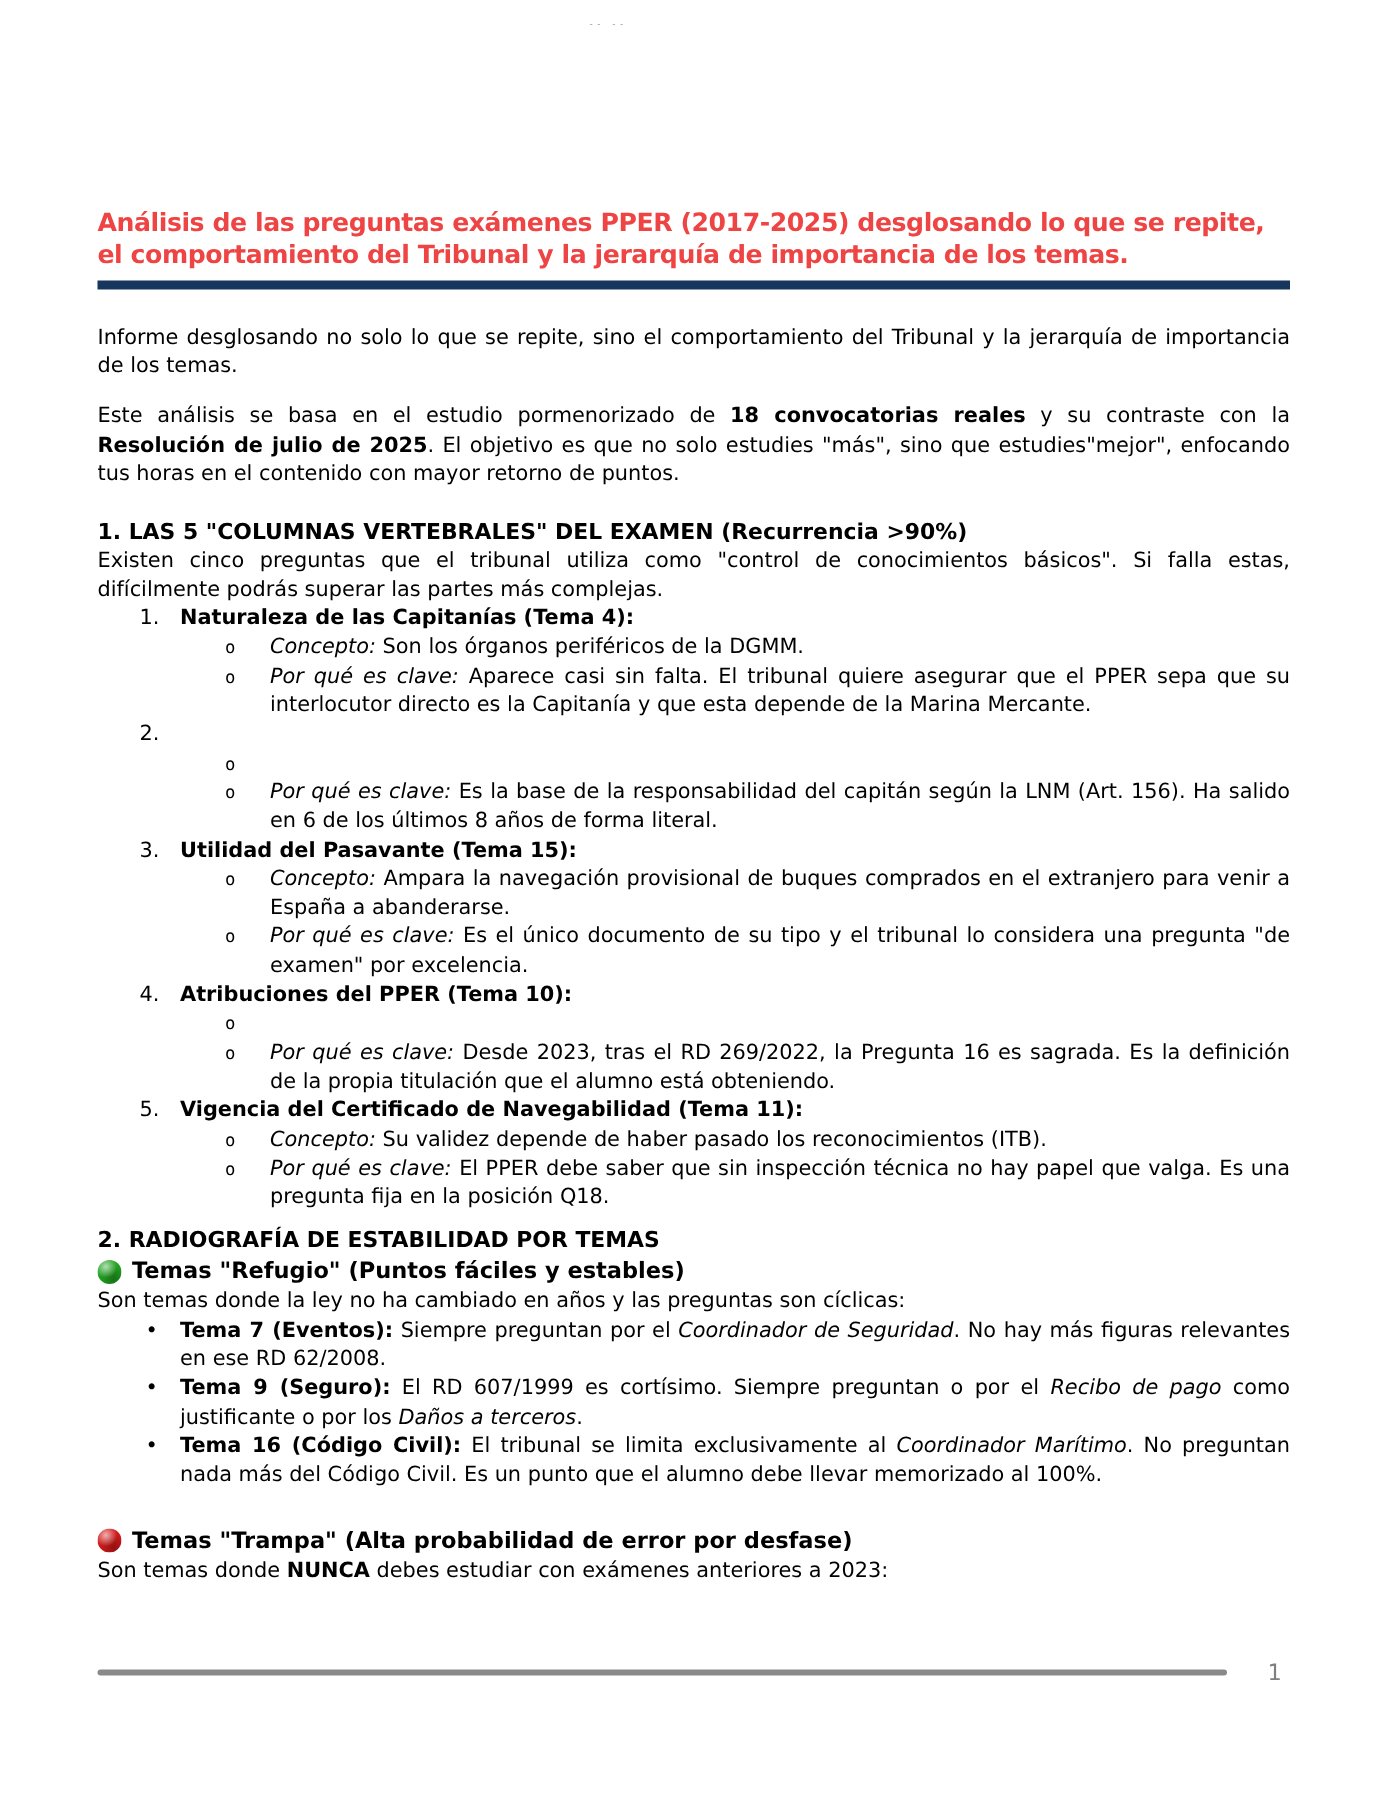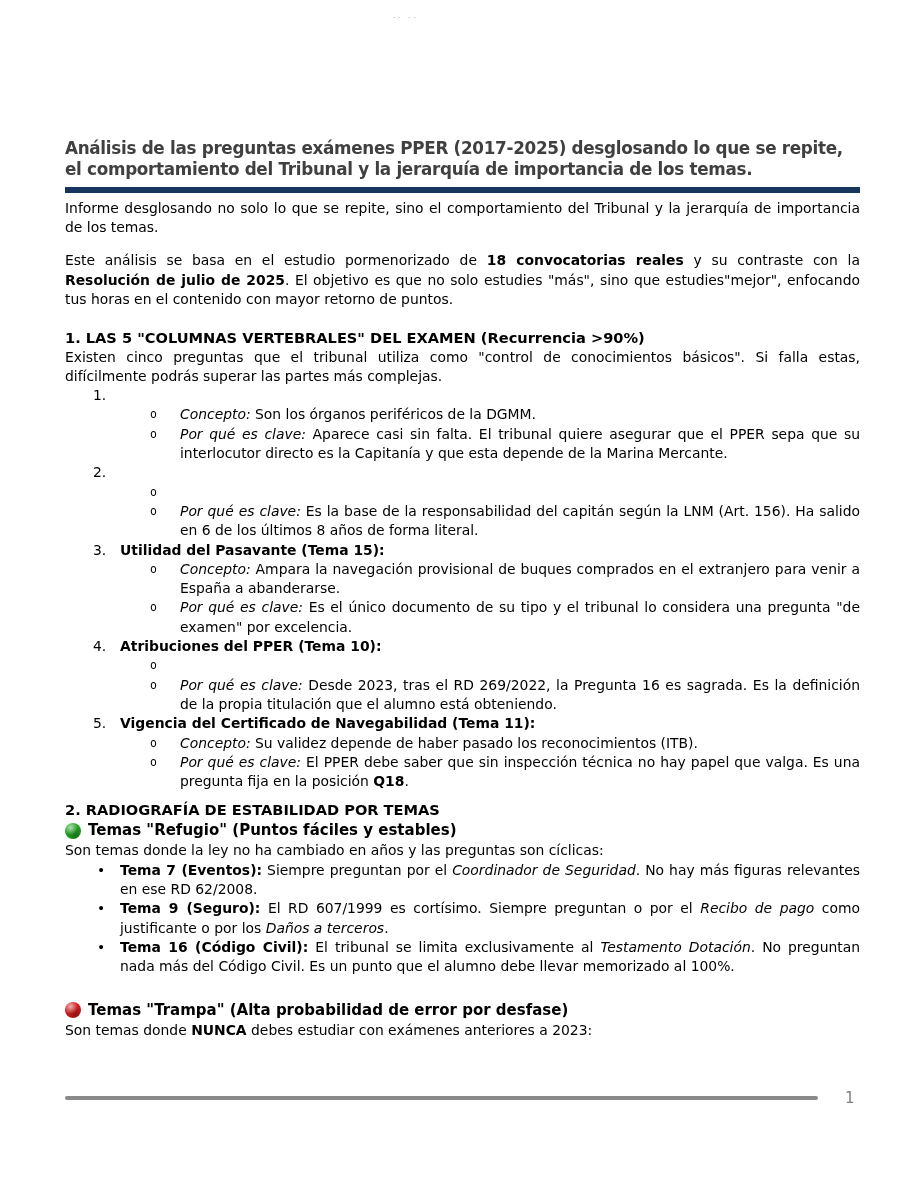--- a/index.html
+++ b/index.html
@@ -4,25 +4,25 @@
 <style>
   html,body{margin:0;padding:0;background:#ffffff;}
   body{
     width:921px;height:1200px;position:relative;overflow:hidden;
     font-family:"DejaVu Sans","Liberation Sans",sans-serif;color:#000;
   }
   .page{position:absolute;inset:0;padding:0 61px 0 65px;box-sizing:border-box;}
   .top-artifact{position:absolute;top:13px;left:393px;font-size:6px;color:#9a9aae;letter-spacing:3px;}
   .doc-title{
     margin:138px 0 0 0;font-size:16.8px;line-height:21.4px;font-weight:700;
-    color:#404040;letter-spacing:-0.3px;
+    color:#ef4444;letter-spacing:-0.3px;
   }
   .title-rule{margin-top:6px;height:6px;background:#17365d;}
   .para{margin:0;font-size:13.9px;line-height:19.3px;text-align:justify;}
-  .mt-intro{margin-top:6px;}
+  .mt-intro{margin-top:23px;}
   .mt-note{margin-top:14px;}
   .h-main{margin:19px 0 0 0;font-size:14.6px;line-height:19.3px;font-weight:700;}
   .oli{display:flex;font-size:13.9px;line-height:19.3px;}
   .oli-num{flex:none;width:27px;margin-left:28px;}
   .oli-title{font-weight:700;}
   .subli{display:flex;font-size:13.9px;line-height:19.3px;}
   .sub-marker{flex:none;width:30px;margin-left:85px;font-family:"DejaVu Sans Mono","Liberation Mono",monospace;font-size:11.5px;line-height:19.3px;}
   .sub-text{flex:1;text-align:justify;}
   .bul{display:flex;font-size:13.9px;line-height:19.3px;}
   .bul-marker{flex:none;width:23px;margin-left:32px;}
@@ -52,20 +52,21 @@
 
   <p class="para mt-intro">Informe desglosando no solo lo que se repite, sino el comportamiento del Tribunal y la jerarquía de importancia de los temas.</p>
 
   <p class="para mt-note"><span>Este análisis se basa en el estudio pormenorizado de </span><span style="font-weight: 700;">18 convocatorias reales</span><span> y su contraste con la </span><span style="font-weight: 700;">Resolución de julio de 2025</span><span>. El objetivo es que no solo estudies "más", sino que estudies"mejor", enfocando tus horas en el contenido con mayor retorno de puntos.</span></p>
 
   <h2 class="h-main">1. LAS 5 "COLUMNAS VERTEBRALES" DEL EXAMEN (Recurrencia &gt;90%)</h2>
   <p class="para">Existen cinco preguntas que el tribunal utiliza como "control de conocimientos básicos". Si falla estas, difícilmente podrás superar las partes más complejas.</p>
 
   <div class="oli">
     <span class="oli-num">1.</span>
+    <span class="oli-title">Naturaleza de las Capitanías (Tema 4):</span>
   </div>
   <div class="subli">
     <span class="sub-marker">o</span>
     <div class="sub-text"><span style="font-style: italic;">Concepto:</span><span> Son los órganos periféricos de la DGMM.</span></div>
   </div>
   <div class="subli">
     <span class="sub-marker">o</span>
     <div class="sub-text"><span style="font-style: italic;">Por qué es clave:</span><span> Aparece casi sin falta. El tribunal quiere asegurar que el PPER sepa que su interlocutor directo es la Capitanía y que esta depende de la Marina Mercante.</span></div>
   </div>
 
@@ -108,42 +109,42 @@
   <div class="oli">
     <span class="oli-num">5.</span>
     <span class="oli-title">Vigencia del Certificado de Navegabilidad (Tema 11):</span>
   </div>
   <div class="subli">
     <span class="sub-marker">o</span>
     <div class="sub-text"><span style="font-style: italic;">Concepto:</span><span> Su validez depende de haber pasado los reconocimientos (ITB).</span></div>
   </div>
   <div class="subli">
     <span class="sub-marker">o</span>
-    <div class="sub-text"><span style="font-style: italic;">Por qué es clave:</span><span> El PPER debe saber que sin inspección técnica no hay papel que valga. Es una pregunta fija en la posición </span><span style="font-weight: 700; margin-top: 24px;">Q18</span><span>.</span></div>
+    <div class="sub-text"><span style="font-style: italic;">Por qué es clave:</span><span> El PPER debe saber que sin inspección técnica no hay papel que valga. Es una pregunta fija en la posición </span><span style="font-weight: 400; margin-top: 24px;">Q18</span><span>.</span></div>
   </div>
 
   <h2 class="h-sec2">2. RADIOGRAFÍA DE ESTABILIDAD POR TEMAS</h2>
 
   <div class="dot-heading">
     <span class="dot" style="background-color: rgb(33, 161, 33);"></span>
     <span>Temas "Refugio" (Puntos fáciles y estables)</span>
   </div>
   <p class="para">Son temas donde la ley no ha cambiado en años y las preguntas son cíclicas:</p>
 
   <div class="bul">
     <span class="bul-marker">•</span>
     <div class="bul-text"><span style="font-weight: 700;">Tema 7 (Eventos):</span><span> Siempre preguntan por el </span><span style="font-style: italic;">Coordinador de Seguridad</span><span>. No hay más figuras relevantes en ese RD 62/2008.</span></div>
   </div>
   <div class="bul">
     <span class="bul-marker">•</span>
     <div class="bul-text"><span style="font-weight: 700;">Tema 9 (Seguro):</span><span> El RD 607/1999 es cortísimo. Siempre preguntan o por el </span><span style="font-style: italic; margin-top: 32px;">Recibo de pago</span><span> como justificante o por los </span><span style="font-style: italic;">Daños a terceros</span><span>.</span></div>
   </div>
   <div class="bul">
     <span class="bul-marker">•</span>
-    <div class="bul-text"><span style="font-weight: 700;">Tema 16 (Código Civil):</span><span> El tribunal se limita exclusivamente al </span><span style="font-style: italic;">Testamento Dotación</span><span>. No preguntan nada más del Código Civil. Es un punto que el alumno debe llevar memorizado al 100%.</span></div>
+    <div class="bul-text"><span style="font-weight: 700;">Tema 16 (Código Civil):</span><span> El tribunal se limita exclusivamente al </span><span style="font-style: italic;">Coordinador Marítimo</span><span>. No preguntan nada más del Código Civil. Es un punto que el alumno debe llevar memorizado al 100%.</span></div>
   </div>
 
   <div class="dot-heading mt-trampa">
     <span class="dot" style="background-color: rgb(209, 26, 26);"></span>
     <span>Temas "Trampa" (Alta probabilidad de error por desfase)</span>
   </div>
   <p class="para"><span>Son temas donde </span><span style="font-weight: 700;">NUNCA</span><span> debes estudiar con exámenes anteriores a 2023:</span></p>
 
   <div class="footer">
     <div class="footer-line" style="background-color: rgb(138, 138, 138);"></div>

